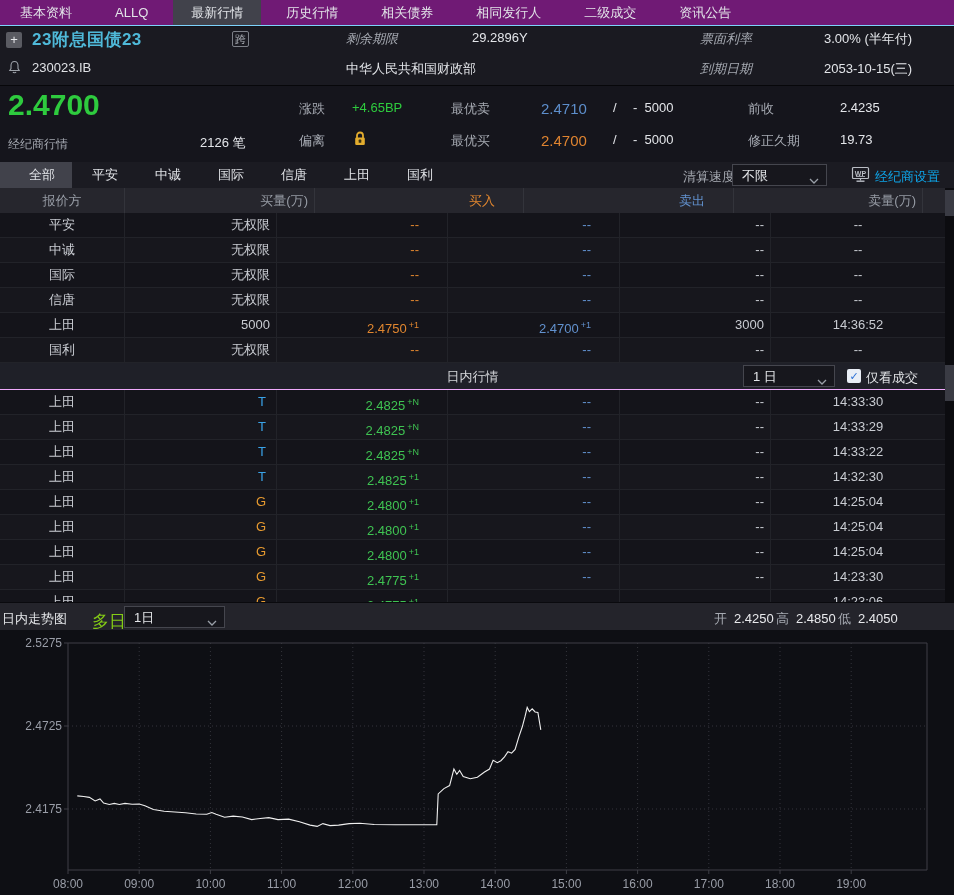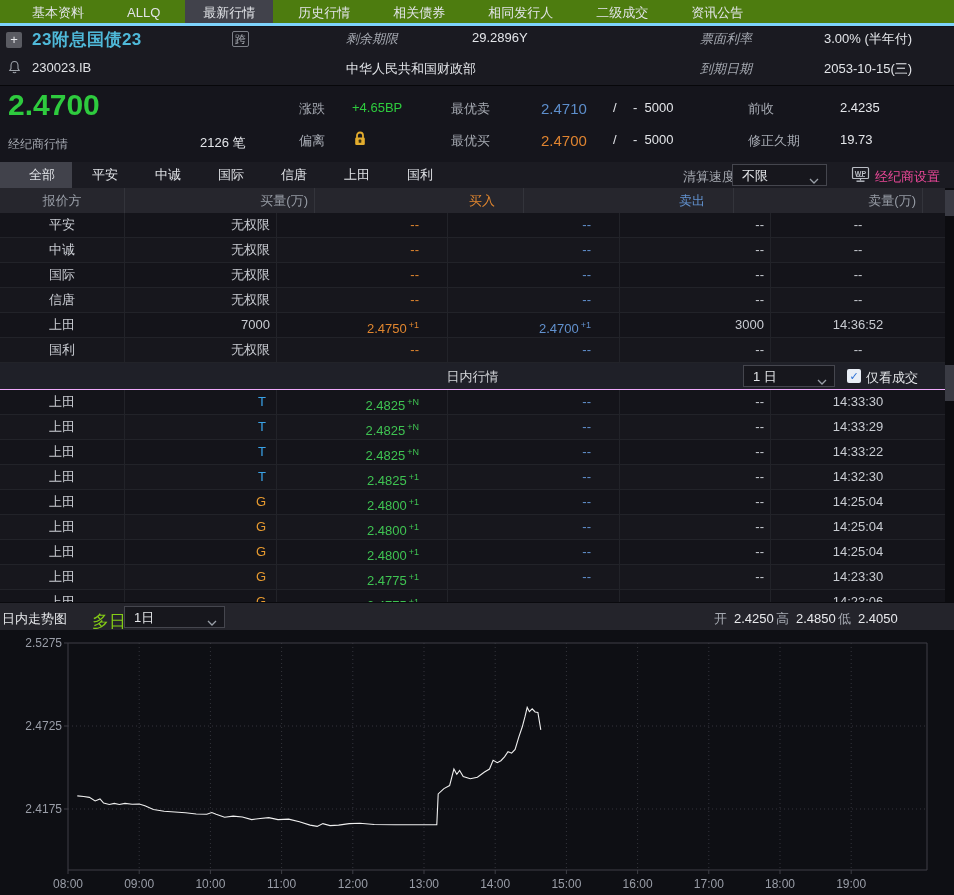--- a/index.html
+++ b/index.html
@@ -1,21 +1,21 @@
 <!DOCTYPE html>
 <html><head>
 <meta charset="utf-8">
 <style>
   * { margin:0; padding:0; box-sizing:border-box; }
   html,body { background:#000; }
   body { font-family:"Liberation Sans","DejaVu Sans",sans-serif; }
   #app { position:relative; width:954px; height:895px; background:#131319; overflow:hidden; color:#d5d7dc; }
 
   
-  .topnav { position:absolute; left:0; top:0; width:954px; height:26px; background:#4d7c0f; border-bottom:3px solid #7dd3fc; display:flex; align-items:stretch; padding-left:14px; }
+  .topnav { position:absolute; left:0; top:0; width:954px; height:26px; background:#701a75; border-bottom:1px solid #7dd3fc; display:flex; align-items:stretch; padding-left:2px; }
   .topnav .tab { font-size:13px; line-height:25px; color:#e2e4e8; padding:0 18px; margin-right:7px; cursor:default; white-space:nowrap; }
   .topnav .tab.active { background:#41424b; }
 
   
   .infohd { position:absolute; left:0; top:27px; width:954px; height:58px; background:#1a1a21; }
   .plus-btn { position:absolute; left:6px; top:5px; width:16px; height:16px; background:#5a5b62; color:#e6e7ea; border-radius:2px; font-size:13px; line-height:15px; text-align:center; }
   .bond-name { position:absolute; left:32px; top:1px; font-size:17px; font-weight:bold; color:#4fb9d9; letter-spacing:0.5px; }
   .badge { position:absolute; left:232px; top:4px; font-size:11px; line-height:14px; color:#aeb2b9; border:1px solid #7d8088; border-radius:2px; padding:0 2px; }
   .bell { position:absolute; left:7px; top:33px; }
   .bond-code { position:absolute; left:32px; top:33px; font-size:13px; color:#dfe1e5;text-align:right; }
@@ -38,21 +38,21 @@
   
   .brokerbar { position:absolute; left:0; top:162px; width:954px; height:26px; background:#1b1b22; display:flex; align-items:stretch; }
   .brokerbar .tab { font-size:13px; line-height:26px; color:#dfe1e5; padding:0 17px; margin-right:3px; white-space:nowrap; }
   .brokerbar .tab.active { background:#41424b;padding-left:29px; }
   .clr-lbl { position:absolute; left:683px; top:6px; font-size:13px; color:#a6aab2; }
   .dd { position:absolute; background:#17171d; border:1px solid #45464e; color:#e4e6e9; font-size:13px; }
   .dd .dd-txt { position:absolute; left:9px; top:2px; }
   .dd .chev { position:absolute; right:7px; top:7px; }
   .dd-clearing { left:732px; top:2px; width:95px; height:22px; }
   .wp-ico { position:absolute; left:851px; top:4px; }
-  .settings-lbl { position:absolute; left:875px; top:6px; font-size:13px; color:#ec4899; }
+  .settings-lbl { position:absolute; left:875px; top:6px; font-size:13px; color:#0ea5e9; }
 
   
   .tbl-head, .tbl-row { display:grid; grid-template-columns:125px 152px 171px 172px 151px auto; width:945px; }
   .tbl-head { position:absolute; left:0; top:188px; height:25px; background:#26262d;gap:38px; }
   .tbl-head .cell { font-size:13px; color:#979ca5; line-height:25px; border-right:1px solid #33343b; }
   .tbl-head .cell:last-child { border-right:none; }
   .cell { overflow:hidden; white-space:nowrap; }
   .c-center { text-align:center; }
   .c-right5 { text-align:right; padding-right:6px; }
   .c-right28 { text-align:right; padding-right:28px; }
@@ -232,21 +232,21 @@
       <div class="tbl-row">
         <div class="cell c-center t-gray">信唐</div>
         <div class="cell c-right5 t-gray">无权限</div>
         <div class="cell c-right28 t-orange">--</div>
         <div class="cell c-right28 t-blue">--</div>
         <div class="cell c-right5 t-gray">--</div>
         <div class="cell c-center t-gray">--</div>
       </div>
       <div class="tbl-row">
         <div class="cell c-center t-gray">上田</div>
-        <div class="cell c-right5 t-gray">7000</div>
+        <div class="cell c-right5 t-gray">5000</div>
         <div class="cell c-right28 t-orange">2.4750<span class="sup">+1</span></div>
         <div class="cell c-right28 t-blue">2.4700<span class="sup">+1</span></div>
         <div class="cell c-right5 t-gray">3000</div>
         <div class="cell c-center t-gray">14:36:52</div>
       </div>
       <div class="tbl-row">
         <div class="cell c-center t-gray">国利</div>
         <div class="cell c-right5 t-gray">无权限</div>
         <div class="cell c-right28 t-orange">--</div>
         <div class="cell c-right28 t-blue">--</div>

